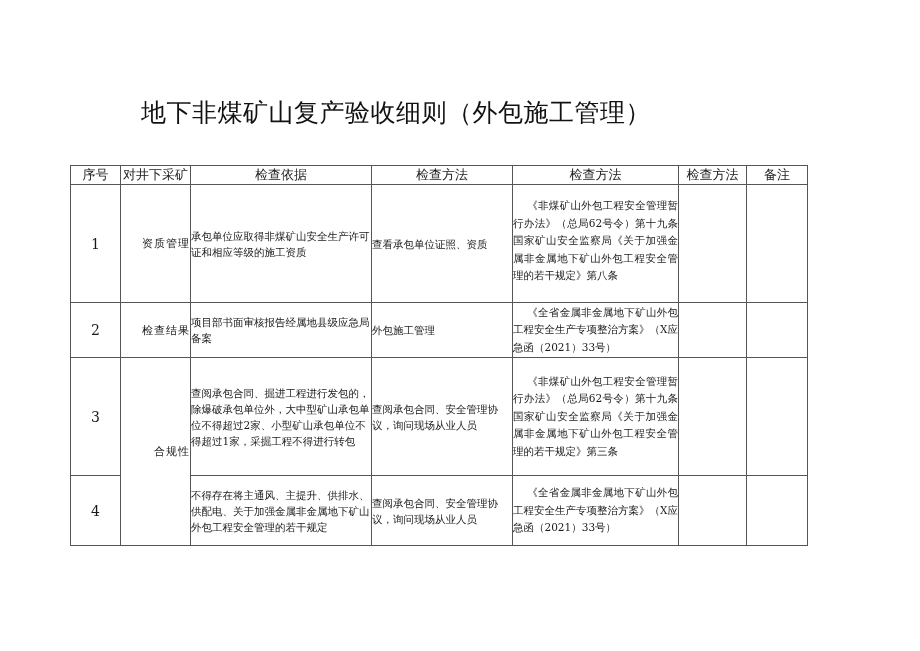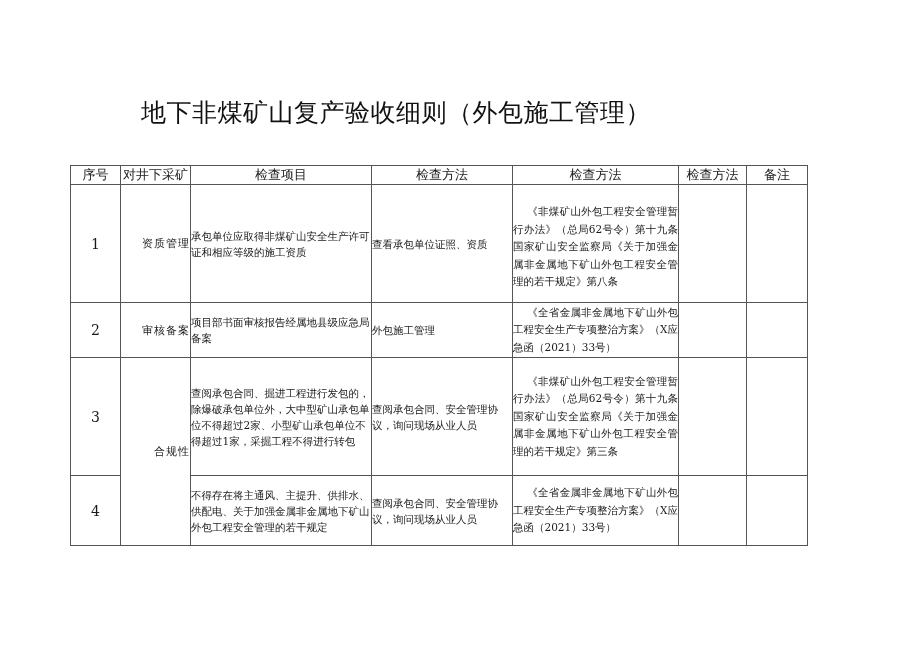--- a/index.html
+++ b/index.html
@@ -30,40 +30,40 @@
     <col style="width:181px">
     <col style="width:141px">
     <col style="width:166px">
     <col style="width:68px">
     <col style="width:61px">
   </colgroup>
   <thead>
     <tr>
       <th>序号</th>
       <th>对井下采矿</th>
-      <th>检查项目</th>
+      <th>检查依据</th>
       <th>检查方法</th>
       <th>检查方法</th>
       <th>检查方法</th>
       <th>备注</th>
     </tr>
   </thead>
   <tbody>
     <tr style="height:118px">
       <td class="num">1</td>
       <td class="item">资质管理</td>
       <td class="txt">承包单位应取得非煤矿山安全生产许可证和相应等级的施工资质</td>
       <td class="txt">查看承包单位证照、资质</td>
-      <td class="basis" style="vertical-align:top; padding-top:18px;"><span class="indent"></span><span>《非煤矿山外包工程安全管理暂行办法》（总局62号令）第十九条国家矿山安全监察局《关于加强金属非金属地下矿山外包工程安全管理的若干规定》第八条</span></td>
+      <td class="basis" style="vertical-align:top; padding-top:12px;"><span class="indent"></span><span>《非煤矿山外包工程安全管理暂行办法》（总局62号令）第十九条国家矿山安全监察局《关于加强金属非金属地下矿山外包工程安全管理的若干规定》第八条</span></td>
       <td></td>
       <td></td>
     </tr>
     <tr style="height:55px">
       <td class="num">2</td>
-      <td class="item">审核备案</td>
+      <td class="item">检查结果</td>
       <td class="txt">项目部书面审核报告经属地县级应急局备案</td>
       <td class="txt">外包施工管理</td>
       <td class="basis"><span class="indent"></span><span>《全省金属非金属地下矿山外包工程安全生产专项整治方案》（X应急函（2021）33号）</span></td>
       <td></td>
       <td></td>
     </tr>
     <tr style="height:118px">
       <td class="num">3</td>
       <td class="item" rowspan="2">合规性</td>
       <td class="txt">查阅承包合同、掘进工程进行发包的，除爆破承包单位外，大中型矿山承包单位不得超过2家、小型矿山承包单位不得超过1家，采掘工程不得进行转包</td>

